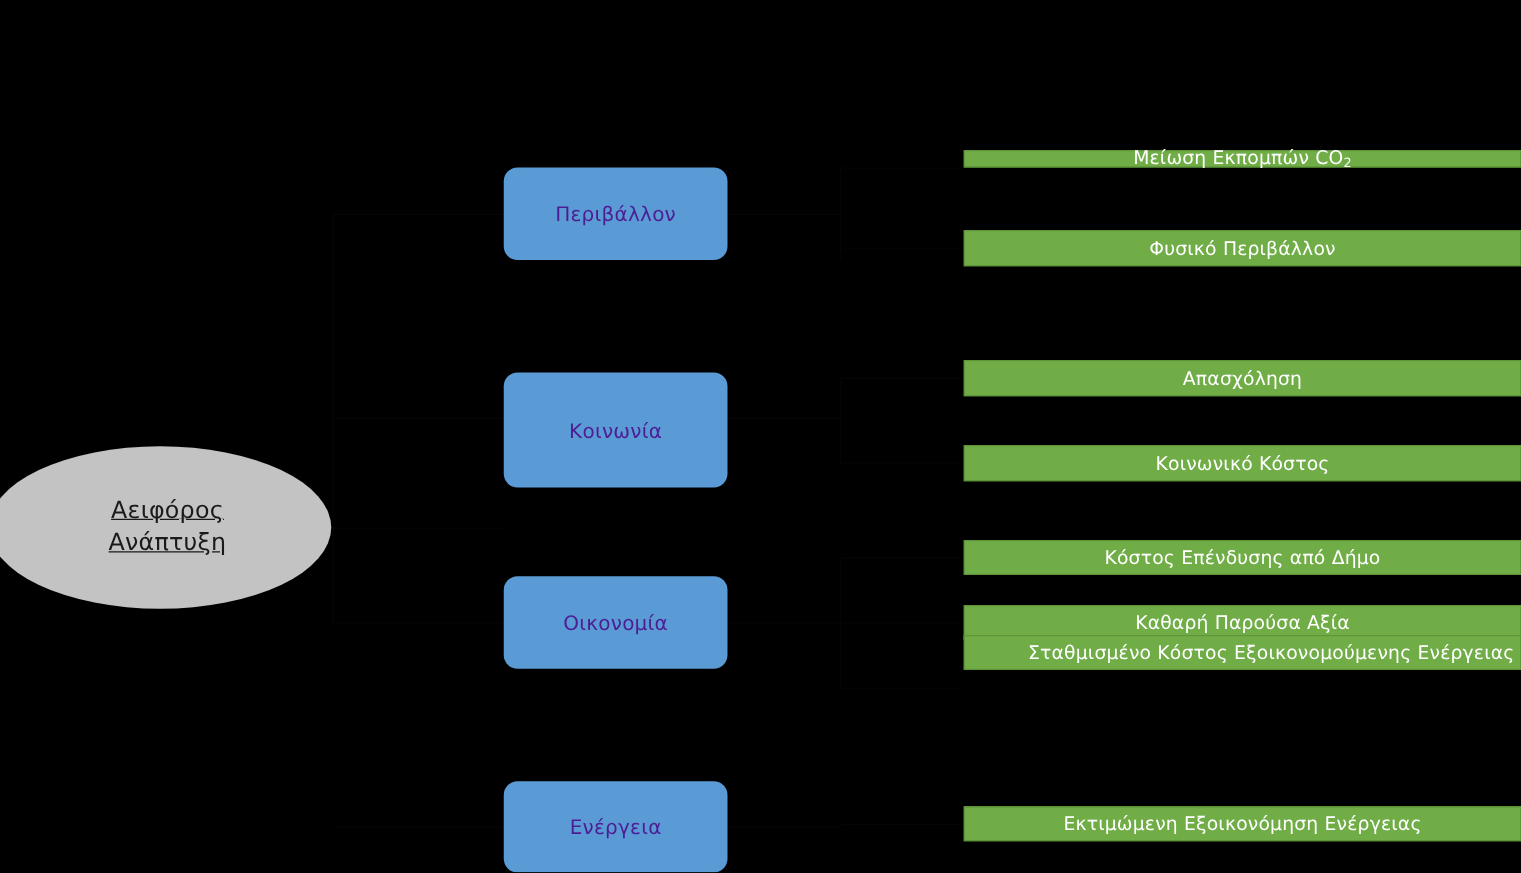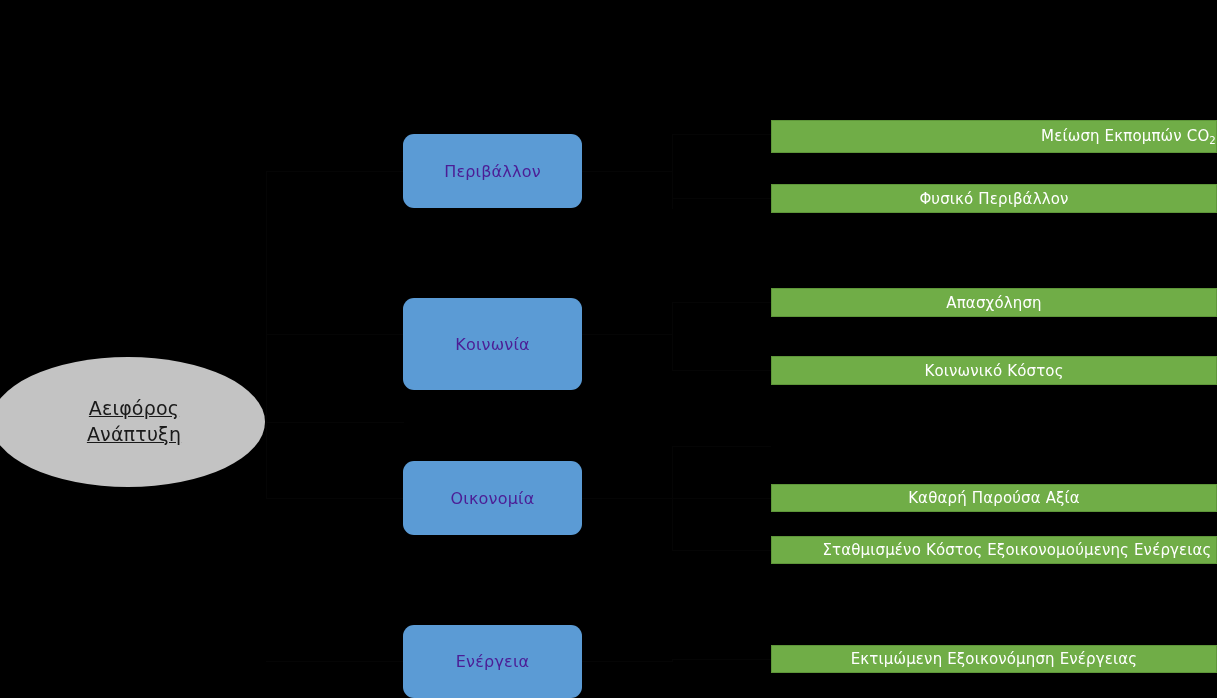--- a/index.html
+++ b/index.html
@@ -77,27 +77,27 @@
     align-items: center;
     justify-content: center;
     text-align: center;
     letter-spacing: 0.15px;
   }
   .indicator sub {
     font-size: 0.68em;
     vertical-align: -0.25em;
   }
 
-  .ind-0 { top: 120px;  height: 33px; justify-content: flex-end; }
+  .ind-0 { top: 120px;  height: 14px; }
   .ind-1 { top: 184px;  height: 29px; }
   .ind-2 { top: 288px;  height: 29px; }
   .ind-3 { top: 356px;  height: 29px; }
   .ind-4 { top: 432px;  height: 28px; }
   .ind-5 { top: 484px;  height: 28px; }
-  .ind-6 { top: 536px;  height: 28px; padding-left: 46px; }
+  .ind-6 { top: 508px;  height: 28px; padding-left: 46px; }
   .ind-7 { top: 645px;  height: 28px; }
 
   
   .connector {
     position: absolute;
     background: #050505;
   }
   .conn-h { height: 1px; }
   .conn-v { width: 1px; }
 </style>
@@ -156,20 +156,23 @@
   </div>
   <div class="indicator ind-1">
     <span>Φυσικό Περιβάλλον</span>
   </div>
   <div class="indicator ind-2">
     <span>Απασχόληση</span>
   </div>
   <div class="indicator ind-3">
     <span>Κοινωνικό Κόστος</span>
   </div>
+  <div class="indicator ind-4">
+    <span>Κόστος Επένδυσης από Δήμο</span>
+  </div>
   <div class="indicator ind-5">
     <span>Καθαρή Παρούσα Αξία</span>
   </div>
   <div class="indicator ind-6">
     <span>Σταθμισμένο Κόστος Εξοικονομούμενης Ενέργειας</span>
   </div>
   <div class="indicator ind-7">
     <span>Εκτιμώμενη Εξοικονόμηση Ενέργειας</span>
   </div>
 

